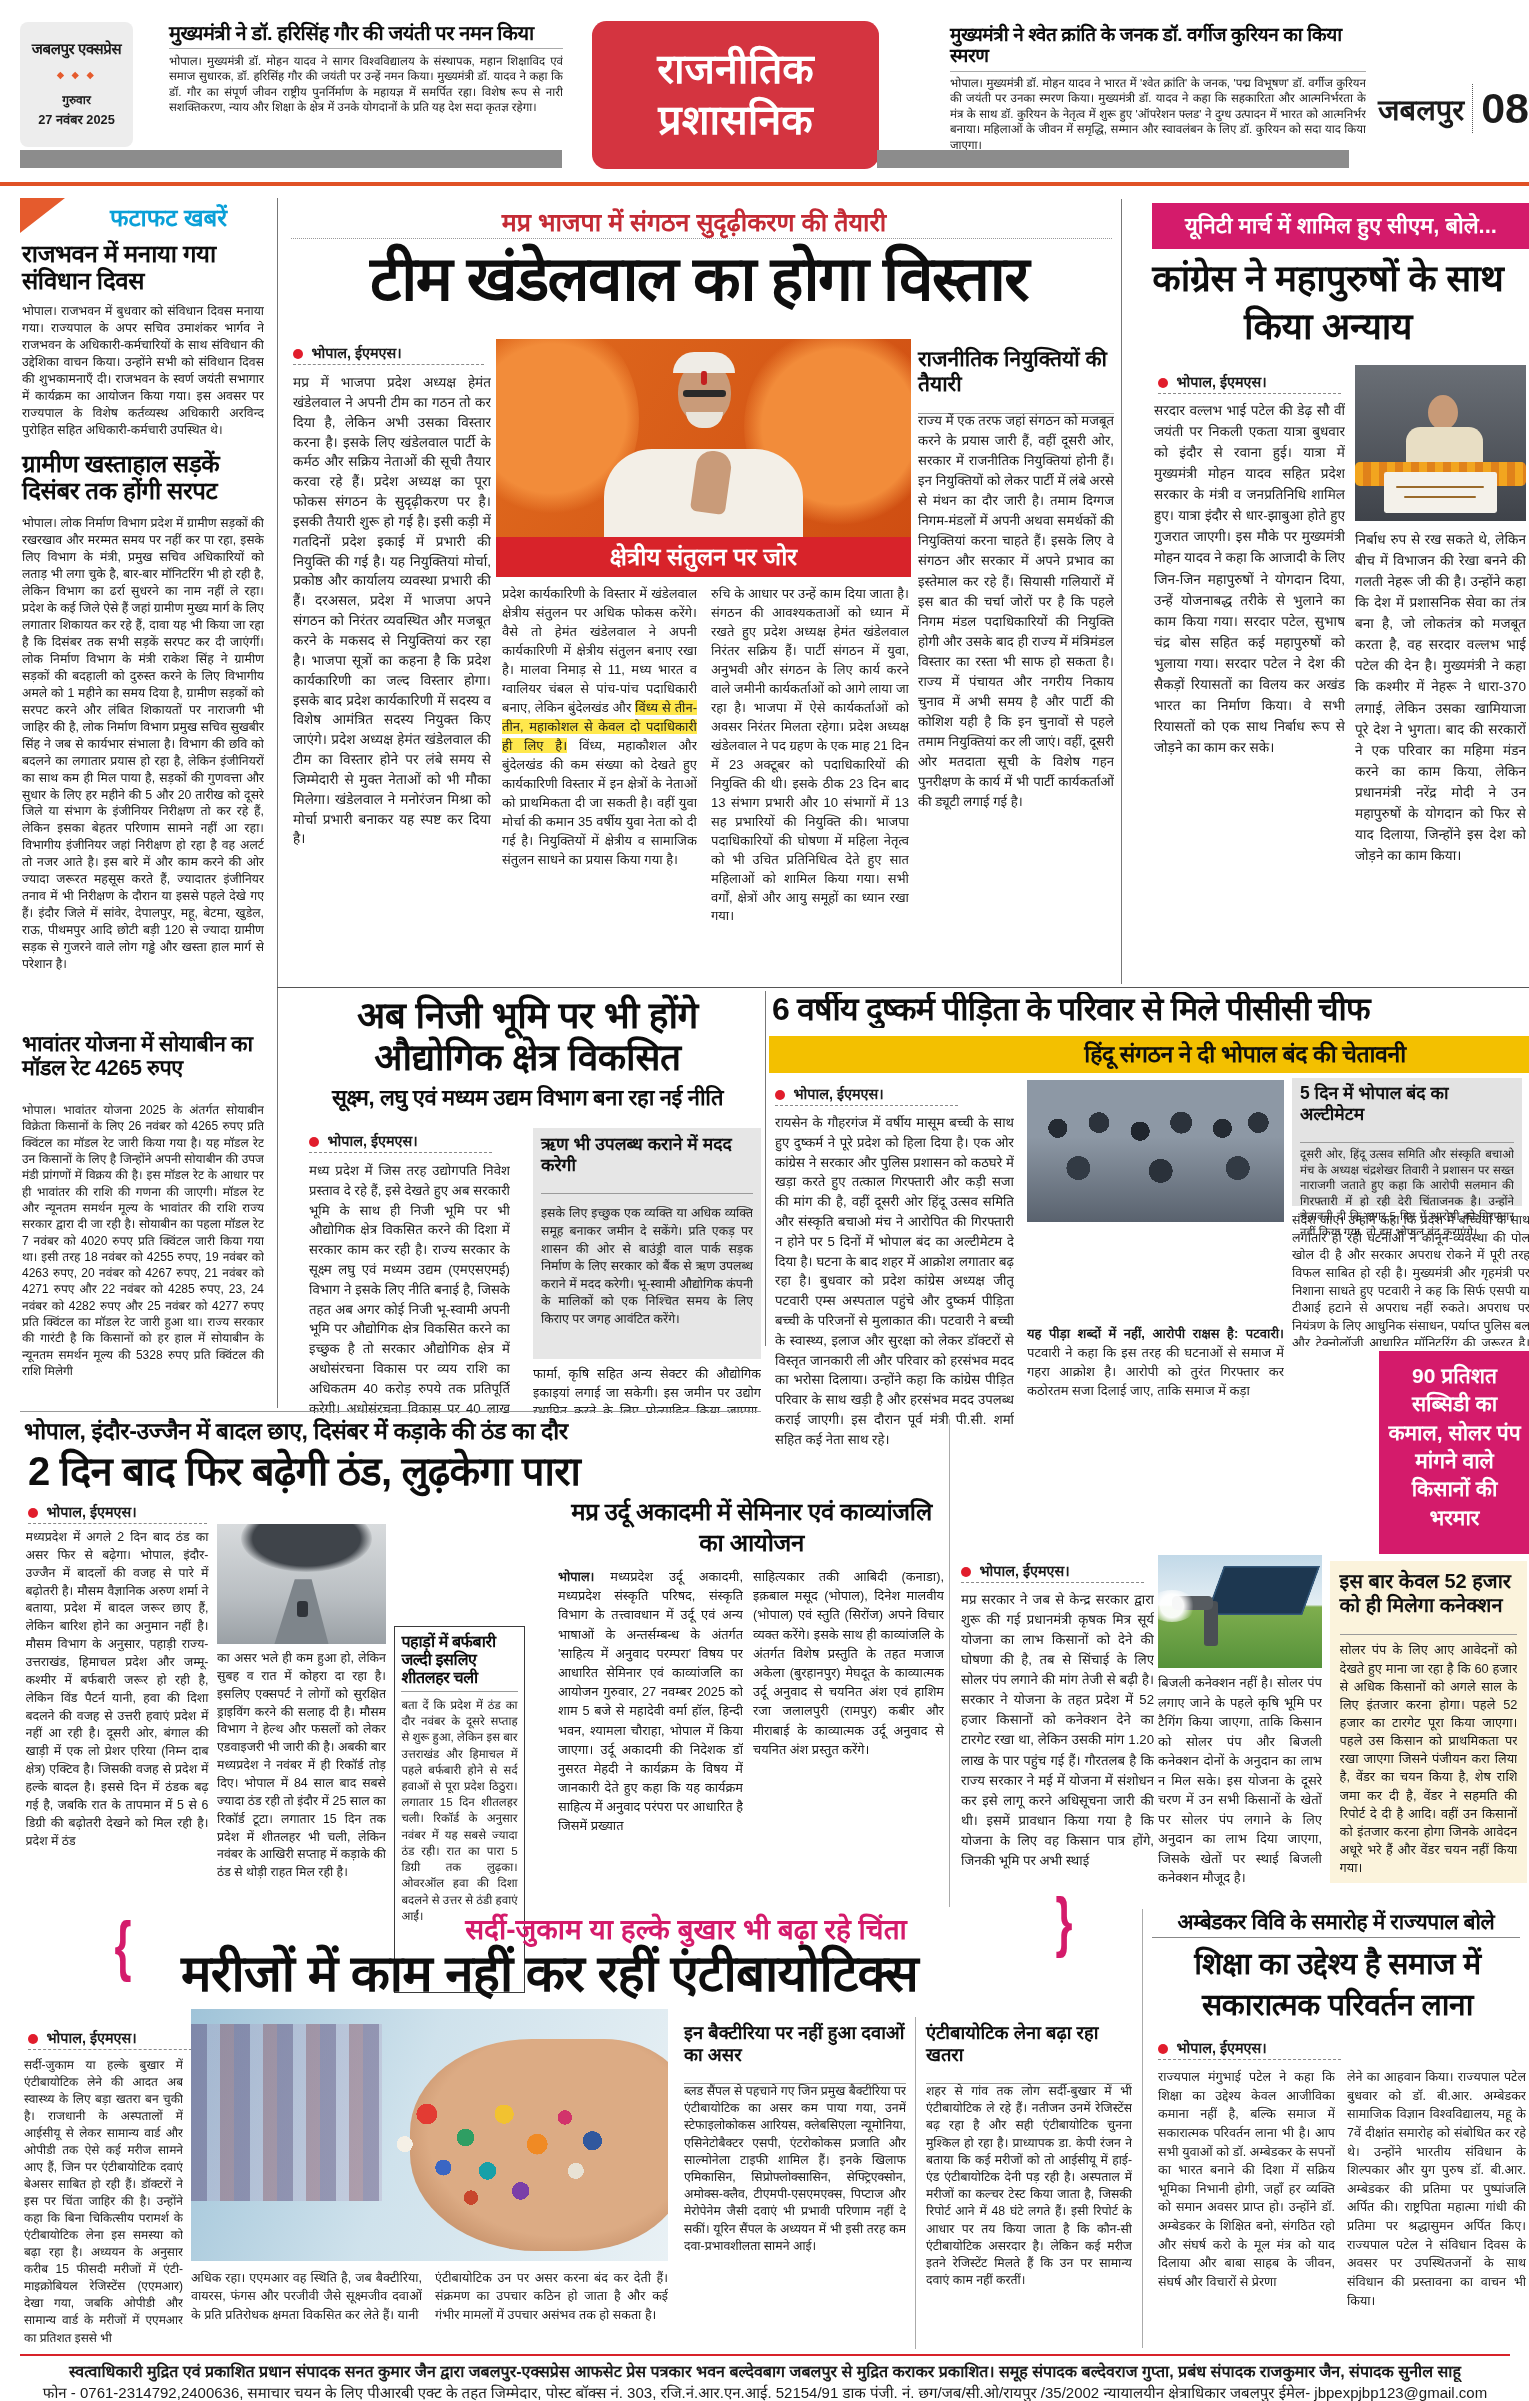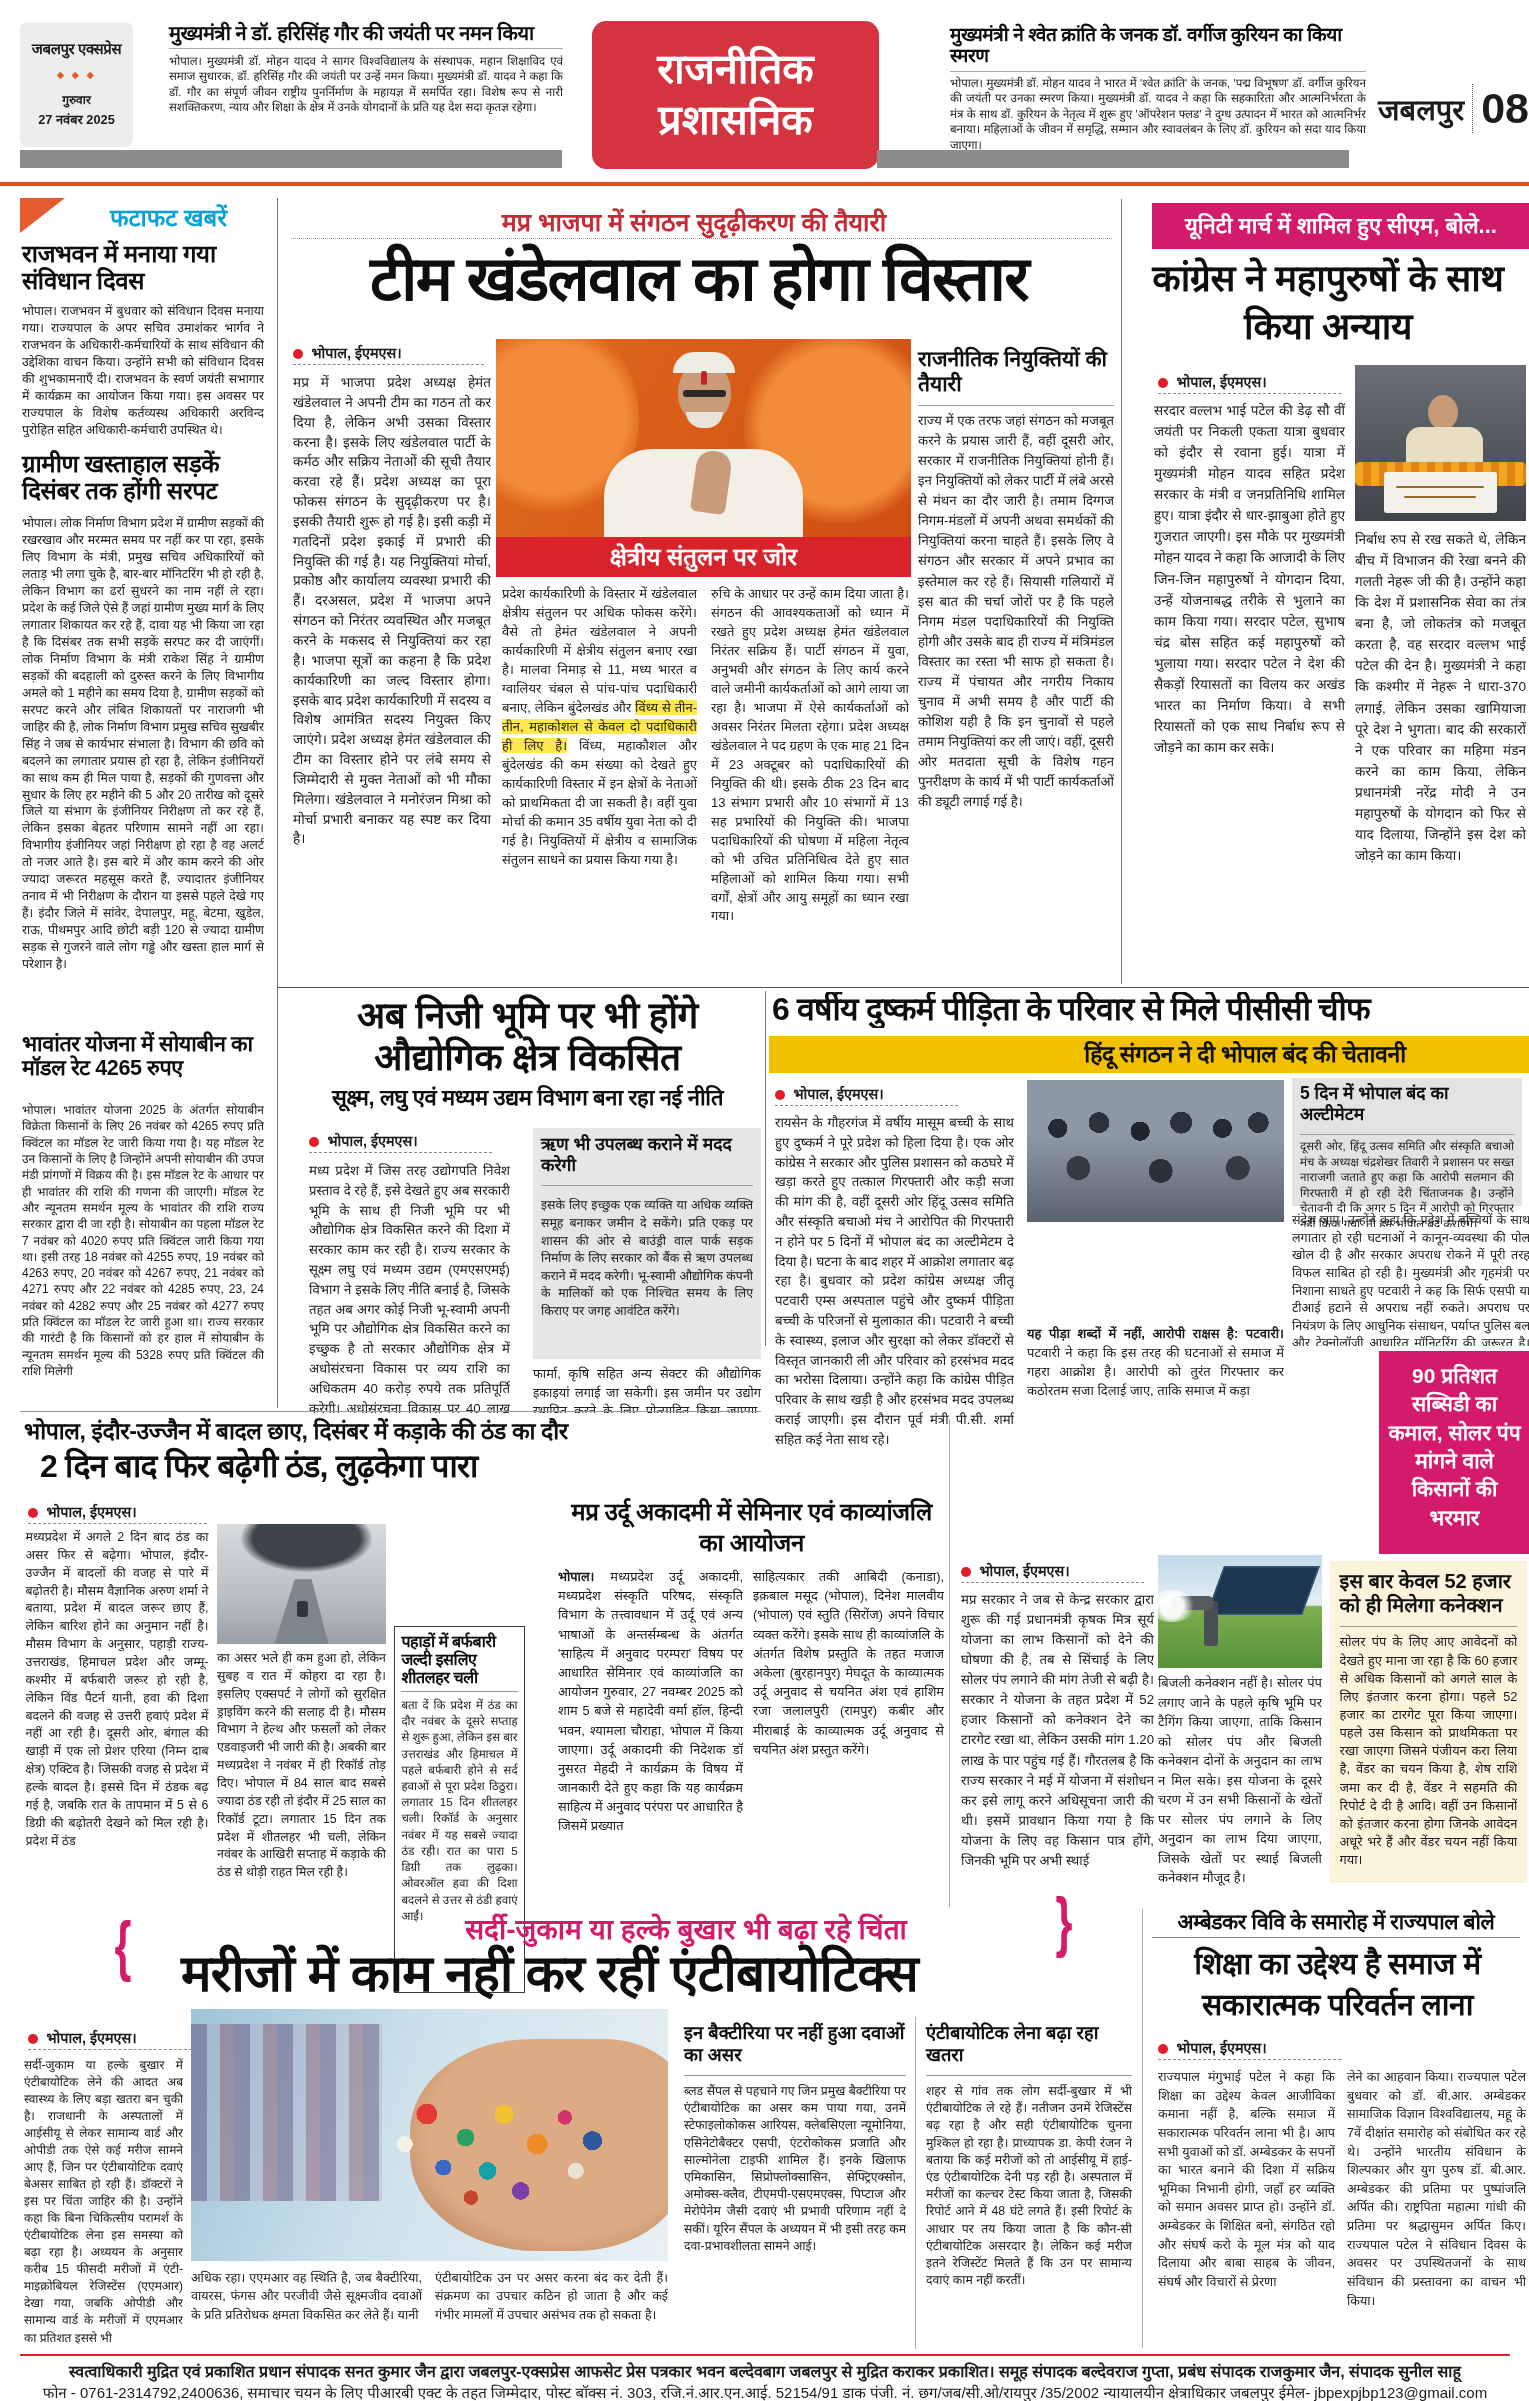--- a/index.html
+++ b/index.html
@@ -11,21 +11,21 @@
   .by{font-weight:700;font-size:14.4px;border-bottom:0.8px dashed #8a8a8a;padding-bottom:2.4px;white-space:nowrap;}
   .dot{display:inline-block;width:10.4px;height:10.4px;border-radius:50%;background:#e11d2c;margin-right:8px;vertical-align:middle;}
   .rule-h{border-top:0.8px solid #555;}
   .rule-v{border-left:0.8px solid #777;}
   .center{text-align:center;}
   .white{color:#fff;}
   .graybar{background:#8c8c8c;}
   .kick-red{color:#c42b35;font-weight:800;}
   .hlt{background:#ffe84d;}
   .boxed{border:1.2px solid #3a3a3a;}
-  .subttl{font-weight:800;color:#101010;border-bottom:0.8px solid #9a9a9a;padding-bottom:9px;line-height:1.2;}
+  .subttl{font-weight:800;color:#101010;border-bottom:0.8px solid #9a9a9a;padding-bottom:17px;line-height:1.2;}
   .ph{overflow:hidden;}
   
   .ph-lead{background:linear-gradient(120deg,#e06a1e,#cf4e12);}
   .ph-lead .flame{position:absolute;border-radius:50%;background:radial-gradient(circle,#f28c3a 0 55%,rgba(242,140,58,0) 70%);}
   .ph-lead .head{position:absolute;width:53px;height:62px;border-radius:50% 50% 46% 46%;background:#c99b79;}
   .ph-lead .hair{position:absolute;width:62px;height:21px;border-radius:32px 32px 0 0;background:#efece6;}
   .ph-lead .glasses{position:absolute;width:43px;height:7.2px;border-radius:3.2px;background:#2a2a2a;}
   .ph-lead .tilak{position:absolute;width:5.6px;height:14.4px;border-radius:2.4px;background:#c32020;}
   .ph-lead .beard{position:absolute;width:37px;height:16px;border-radius:0 0 17.5px 17.5px;background:#e9e4da;}
   .ph-lead .kurta{position:absolute;width:199px;height:96px;border-radius:48px 48px 0 0;background:#f3efe7;}
@@ -190,21 +190,21 @@
   </div>
   <div class="a" style="left:1292px;top:1078px;width:230px;height:128px;background:#e3e3e3;padding:4.8px 8px;box-sizing:border-box;">
     <div class="subttl" style="font-size:17.5px;">5 दिन में भोपाल बंद का अल्टीमेटम</div>
     <div class="body" style="font-size:11.6px;line-height:1.34;height:89px;margin-top:3.2px;">दूसरी ओर, हिंदू उत्सव समिति और संस्कृति बचाओ मंच के अध्यक्ष चंद्रशेखर तिवारी ने प्रशासन पर सख्त नाराजगी जताते हुए कहा कि आरोपी सलमान की गिरफ्तारी में हो रही देरी चिंताजनक है। उन्होंने चेतावनी दी कि अगर 5 दिन में आरोपी को गिरफ्तार नहीं किया गया, तो हम भोपाल बंद कराएंगे।</div>
   </div>
   <div class="body a" style="left:1292px;top:1212px;width:238px;height:134px;font-size:12.6px;line-height:1.4;">संदेश जाए। उन्होंने कहा कि प्रदेश में बच्चियों के साथ लगातार हो रही घटनाओं ने कानून-व्यवस्था की पोल खोल दी है और सरकार अपराध रोकने में पूरी तरह विफल साबित हो रही है। मुख्यमंत्री और गृहमंत्री पर निशाना साधते हुए पटवारी ने कह कि सिर्फ एसपी या टीआई हटाने से अपराध नहीं रुकते। अपराध पर नियंत्रण के लिए आधुनिक संसाधन, पर्याप्त पुलिस बल और टेक्नोलॉजी आधारित मॉनिटरिंग की जरूरत है। सरकार सिर्फ इमेज मैनेजमेंट में जुटी है।</div>
 
   <div class="a rule-h" style="left:20px;top:1411px;width:741px;border-top-color:#999;"></div>
 
   <div class="hl a" style="left:24px;top:1419px;font-size:23px;white-space:nowrap;">भोपाल, इंदौर-उज्जैन में बादल छाए, दिसंबर में कड़ाके की ठंड का दौर</div>
-  <div class="hl a" style="left:40px;top:1449px;font-size:32px;white-space:nowrap;letter-spacing:-0.8px;">2 दिन बाद फिर बढ़ेगी ठंड, लुढ़केगा पारा</div>
+  <div class="hl a" style="left:28px;top:1449px;font-size:40px;white-space:nowrap;letter-spacing:-0.8px;">2 दिन बाद फिर बढ़ेगी ठंड, लुढ़केगा पारा</div>
   <div class="a by" style="left:28px;top:1502px;width:179px;"><span class="dot"></span><span>भोपाल, ईएमएस।</span></div>
   <div class="body a" style="left:25.5px;top:1529px;width:183px;height:380px;font-size:12.4px;line-height:1.44;">मध्यप्रदेश में अगले 2 दिन बाद ठंड का असर फिर से बढ़ेगा। भोपाल, इंदौर-उज्जैन में बादलों की वजह से पारे में बढ़ोतरी है। मौसम वैज्ञानिक अरुण शर्मा ने बताया, प्रदेश में बादल जरूर छाए हैं, लेकिन बारिश होने का अनुमान नहीं है। मौसम विभाग के अनुसार, पहाड़ी राज्य- उत्तराखंड, हिमाचल प्रदेश और जम्मू-कश्मीर में बर्फबारी जरूर हो रही है, लेकिन विंड पैटर्न यानी, हवा की दिशा बदलने की वजह से उत्तरी हवाएं प्रदेश में नहीं आ रही है। दूसरी ओर, बंगाल की खाड़ी में एक लो प्रेशर एरिया (निम्न दाब क्षेत्र) एक्टिव है। जिसकी वजह से प्रदेश में हल्के बादल है। इससे दिन में ठंडक बढ़ गई है, जबकि रात के तापमान में 5 से 6 डिग्री की बढ़ोतरी देखने को मिल रही है। प्रदेश में ठंड</div>
   <div class="a ph ph-fog" style="left:217px;top:1524px;width:169px;height:120px;">
     <div class="canopy"></div>
     <div class="road"></div>
     <div class="bike" style="left:80px;top:77px;"></div>
   </div>
   <div class="body a" style="left:217px;top:1650px;width:169px;height:257px;font-size:12.4px;line-height:1.44;">का असर भले ही कम हुआ हो, लेकिन सुबह व रात में कोहरा दा रहा है। इसलिए एक्सपर्ट ने लोगों को सुरक्षित ड्राइविंग करने की सलाह दी है। मौसम विभाग ने हेल्थ और फसलों को लेकर एडवाइजरी भी जारी की है। अबकी बार मध्यप्रदेश ने नवंबर में ही रिकॉर्ड तोड़ दिए। भोपाल में 84 साल बाद सबसे ज्यादा ठंड रही तो इंदौर में 25 साल का रिकॉर्ड टूटा। लगातार 15 दिन तक प्रदेश में शीतलहर भी चली, लेकिन नवंबर के आखिरी सप्ताह में कड़ाके की ठंड से थोड़ी राहत मिल रही है।</div>
   <div class="a boxed" style="left:394px;top:1626px;width:131px;height:367px;padding:6.4px;box-sizing:border-box;">
     <div class="hl" style="font-size:16px;border-bottom:0.8px solid #999;padding-bottom:4px;">पहाड़ों में बर्फबारी जल्दी इसलिए शीतलहर चली</div>

